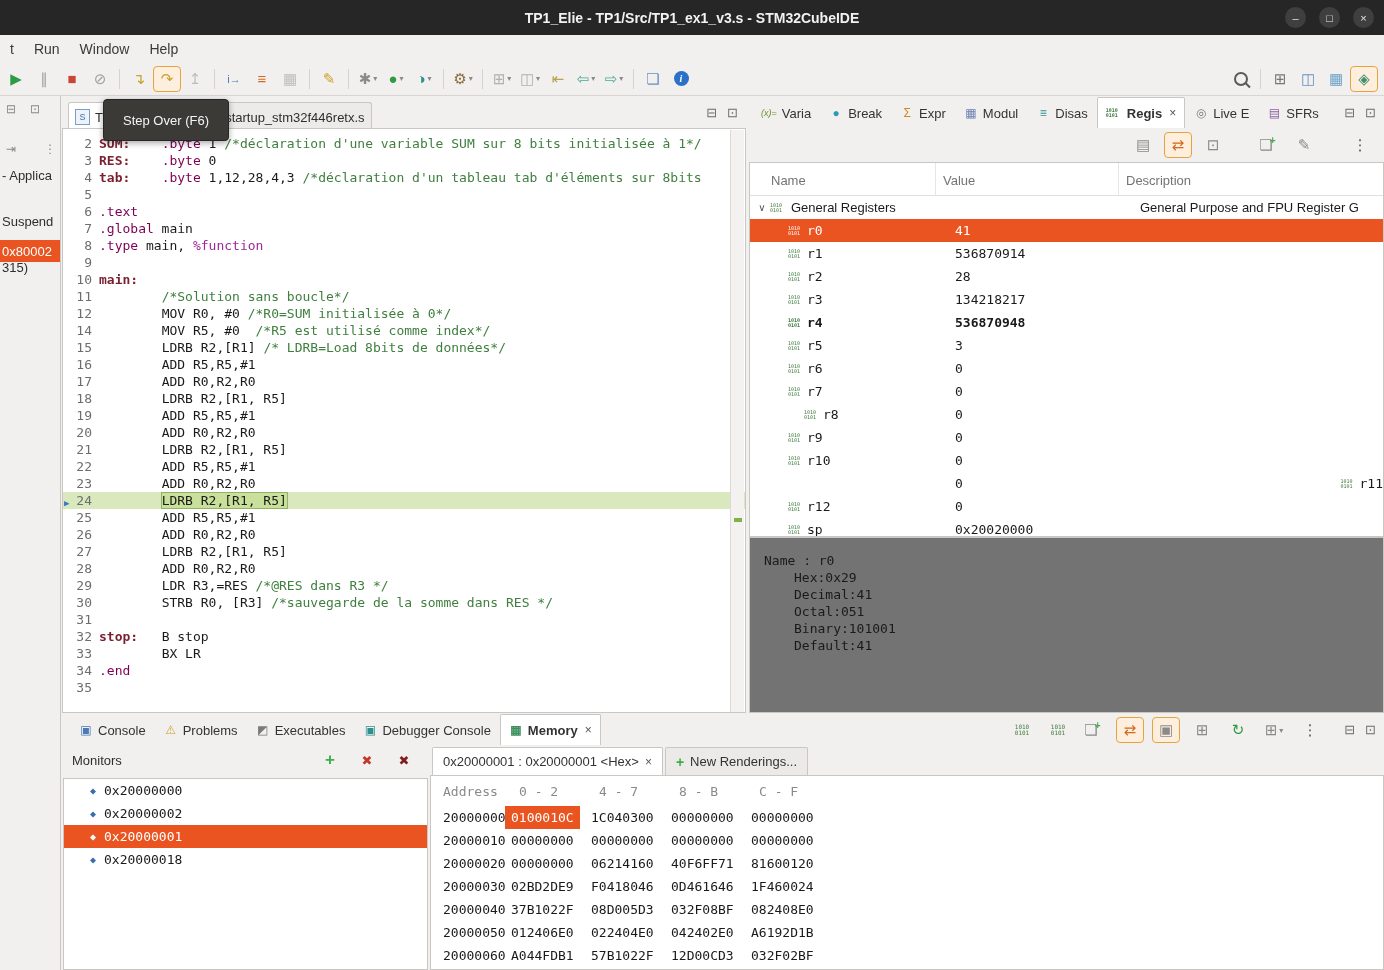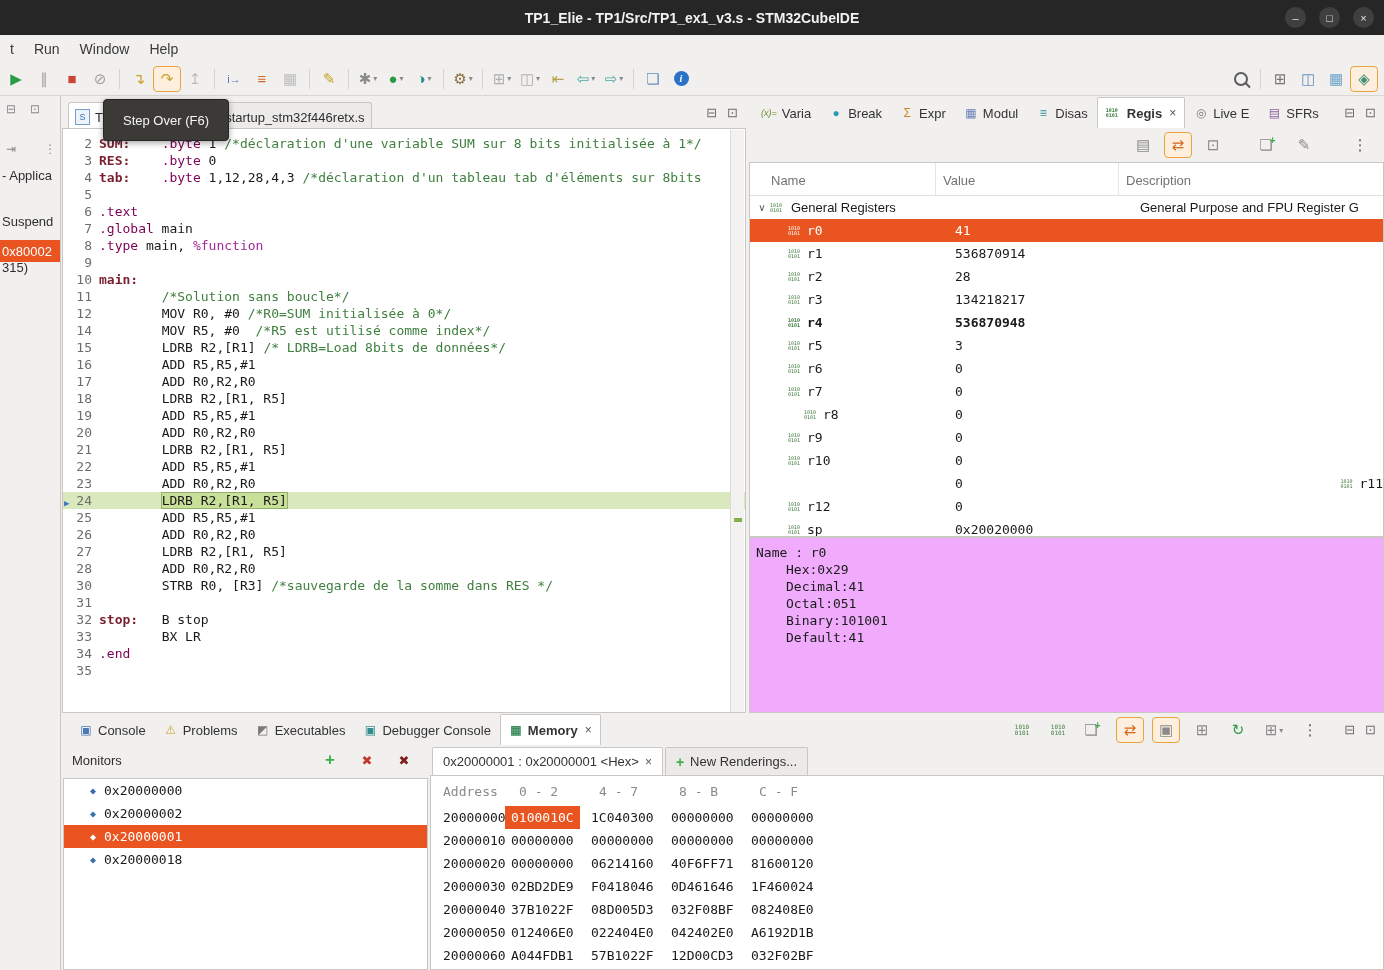--- a/index.html
+++ b/index.html
@@ -80,21 +80,21 @@
   .rrow{position:relative;height:23px;display:flex;align-items:center;box-sizing:border-box;}
   .rrow.sel{background:#e95420;color:#fff;}
   .rrow.sel .rname,.rrow.sel .rval{color:#fff;}
   .rrow.sel .regicon{color:#fff;}
   .expander{width:16px;text-align:center;color:#555;font-size:10px;margin-left:4px;}
   .regicon{display:inline-block;font-family:"DejaVu Sans Mono",monospace;font-size:5px;line-height:5px;color:#3f7a3f;width:16px;flex:none;}
   .rname{font-family:"DejaVu Sans Mono",monospace;font-size:13px;color:#1a1a1a;margin-left:3px;}
   .rname-g{margin-left:5px;color:#1a1a1a;}
   .rval{position:absolute;left:205px;font-family:"DejaVu Sans Mono",monospace;font-size:13px;color:#1a1a1a;}
   .rdesc{position:absolute;left:390px;white-space:nowrap;color:#1a1a1a;}
-  #rp-detail{position:absolute;left:0;top:441px;width:635px;height:176px;background:#f0abfc;border:1px solid #c9c6c3;box-sizing:border-box;font-family:"DejaVu Sans Mono",monospace;font-size:13px;line-height:17px;padding:6px;color:#1a1a1a;}
+  #rp-detail{position:absolute;left:0;top:441px;width:635px;height:176px;background:#737373;border:1px solid #c9c6c3;box-sizing:border-box;font-family:"DejaVu Sans Mono",monospace;font-size:13px;line-height:17px;padding:14px;color:#1a1a1a;}
   .det-ind{padding-left:30px;}
 
   
   #bpanel{position:absolute;left:62px;top:713px;width:1322px;height:257px;background:#f2f0ef;}
   #bp-tabs{margin-left:8px;}
   #bp-right-icons{position:absolute;right:60px;top:5px;display:flex;align-items:center;gap:8px;}
   #monitors{position:absolute;left:0;top:32px;width:366px;height:225px;}
   #mon-header{position:relative;height:31px;display:flex;align-items:center;}
   #mon-title{padding-left:10px;color:#2e2e2e;}
   #mon-icons{position:absolute;right:10px;top:3px;display:flex;gap:9px;align-items:center;}
@@ -368,20 +368,24 @@
           </div>
           <div class="crow">
             <span class="ln">27</span>
             <span class="code"><span class="s-pln">	LDRB R2,[R1, R5]</span></span>
           </div>
           <div class="crow">
             <span class="ln">28</span>
             <span class="code"><span class="s-pln">	ADD R0,R2,R0</span></span>
           </div>
           <div class="crow">
+            <span class="ln">29</span>
+            <span class="code"><span class="s-pln">	LDR R3,=RES </span><span class="s-cmt">/*@RES dans R3 */</span></span>
+          </div>
+          <div class="crow">
             <span class="ln">30</span>
             <span class="code"><span class="s-pln">	STRB R0, [R3] </span><span class="s-cmt">/*sauvegarde de la somme dans RES */</span></span>
           </div>
           <div class="crow">
             <span class="ln">31</span>
             <span class="code"></span>
           </div>
           <div class="crow">
             <span class="ln">32</span>
             <span class="code"><span class="s-lbl">stop:</span><span class="s-pln">	B stop</span></span>

